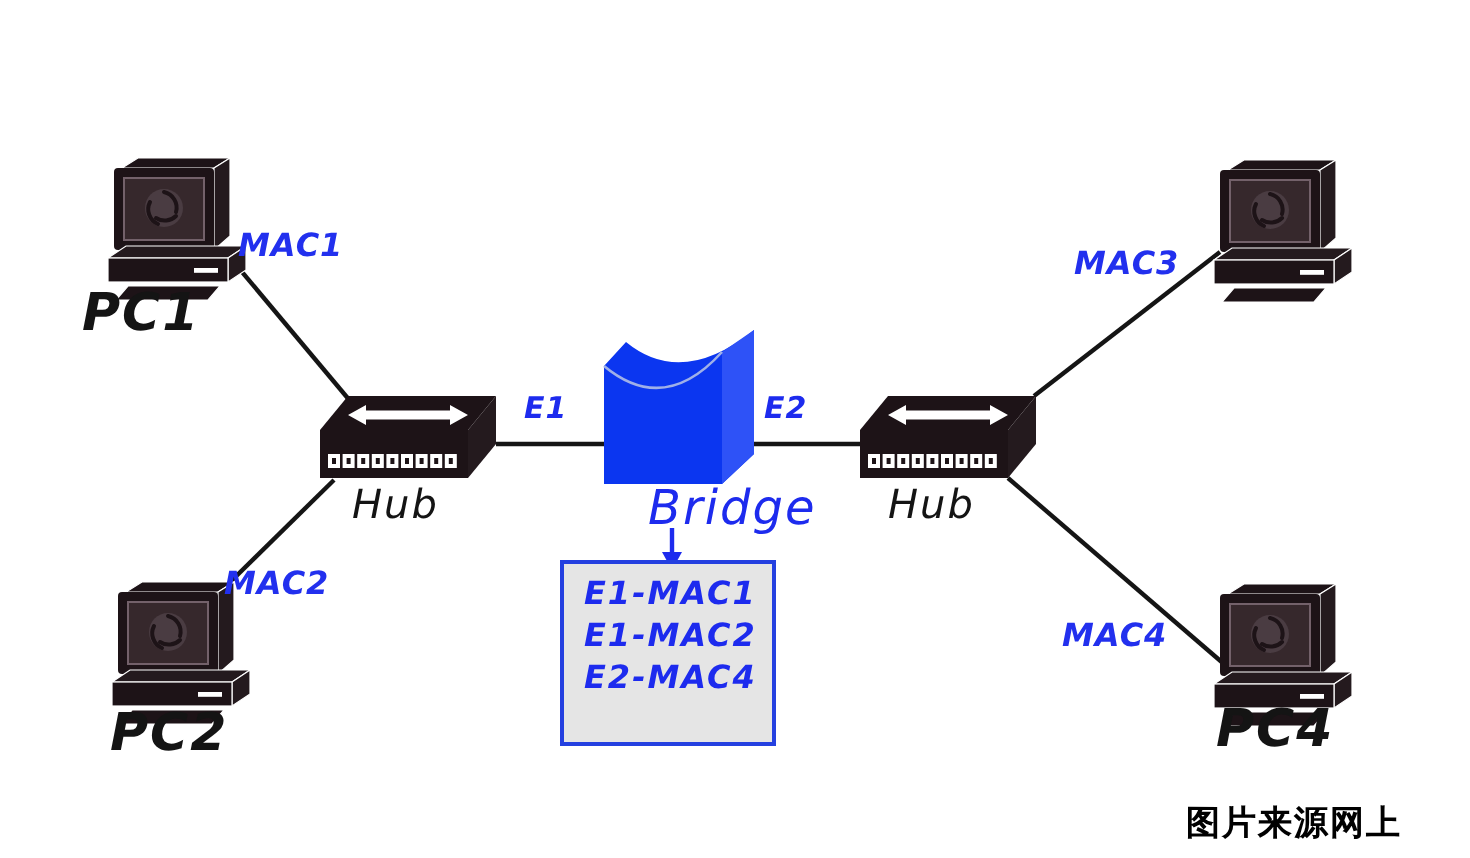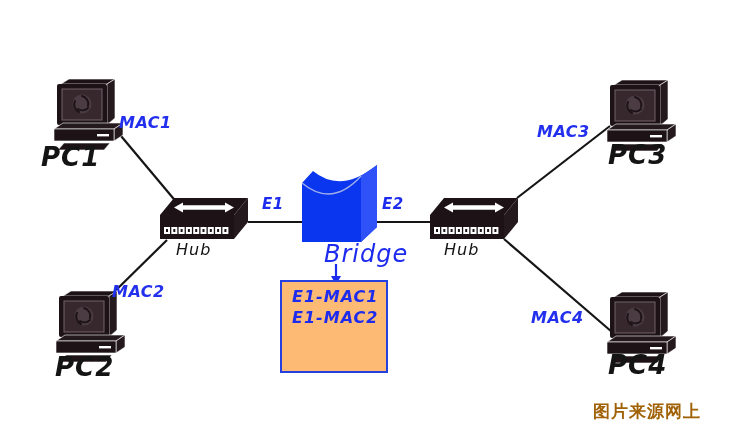--- a/index.html
+++ b/index.html
@@ -7,39 +7,39 @@
     position:relative;
     width:735px;height:429px;
     background:#ffffff;
     overflow:hidden;
     font-family:"DejaVu Sans", sans-serif;
   }
   .stage svg{position:absolute;left:0;top:0;}
   .lbl{position:absolute;white-space:nowrap;user-select:none;}
   .hand{font-style:italic;}
   .pc-label{font-size:26px;font-weight:600;color:#141414;letter-spacing:1px;}
-  .hub-label{font-size:16px;font-weight:500;color:#141414;letter-spacing:1px;}
+  .hub-label{font-size:20px;font-weight:500;color:#141414;letter-spacing:1px;}
   .mac-label{font-size:16px;font-weight:700;color:#2230ee;letter-spacing:0.5px;text-align:center;}
   .port-label{font-size:15px;font-weight:700;color:#1d2bee;letter-spacing:0.5px;}
   .bridge-label{font-size:24px;font-weight:500;color:#1d2bee;letter-spacing:1px;}
   .mac-table{
     position:absolute;left:280px;top:280px;
     width:108px;height:93px;
     border:2px solid #2440e0;
-    background:#fdba74;
+    background:#e5e5e5;
     box-sizing:border-box;
     padding:4px 0 0 10px;
   }
   .mac-table .row{
     font-style:italic;font-weight:700;
     font-size:16px;line-height:21px;
     color:#1d2bee;letter-spacing:1px;
   }
   .note{
-    font-size:17px;font-weight:700;color:#a16207;letter-spacing:1px;text-align:right;
+    font-size:17px;font-weight:700;color:#000000;letter-spacing:1px;text-align:right;
   }
 </style>
 </head>
 <body>
 
 <div class="stage">
 
   <svg width="735" height="429" viewBox="0 0 735 429">
     <defs>
 
@@ -112,36 +112,36 @@
     </g>
 
     <g>
       <line x1="336" y1="264" x2="336" y2="277" stroke="#1d2bee" stroke-width="2.2"></line>
       <polygon points="331,276 341,276 336,285" fill="#1d2bee"></polygon>
     </g>
   </svg>
 
   <div class="lbl hand pc-label" style="left:41px;top:142px;">PC1</div>
   <div class="lbl hand pc-label" style="left:55px;top:352px;">PC2</div>
-  <div class="lbl hand pc-label" style="left:608px;top:140px;">PC3</div>
   <div class="lbl hand pc-label" style="left:608px;top:350px;">PC4</div>
 
   <div class="lbl hand mac-label" style="left:119px;top:113px;">MAC1</div>
   <div class="lbl hand mac-label" style="left:112px;top:282px;">MAC2</div>
   <div class="lbl hand mac-label" style="left:537px;top:122px;">MAC3</div>
   <div class="lbl hand mac-label" style="left:531px;top:308px;">MAC4</div>
 
   <div class="lbl hand hub-label" style="left:176px;top:240px;">Hub</div>
   <div class="lbl hand hub-label" style="left:444px;top:240px;">Hub</div>
 
   <div class="lbl hand port-label" style="left:262px;top:195px;">E1</div>
   <div class="lbl hand port-label" style="left:382px;top:195px;">E2</div>
 
   <div class="lbl hand bridge-label" style="left:298px;top:240px;margin-left:26px;">Bridge</div>
 
   <div class="mac-table">
     <div class="row">E1-MAC1</div>
     <div class="row">E1-MAC2</div>
+    <div class="row">E2-MAC4</div>
   </div>
 
   <div class="lbl note" style="left:593px;top:400px;">图片来源网上</div>
 
 </div>
 
 </body></html>

